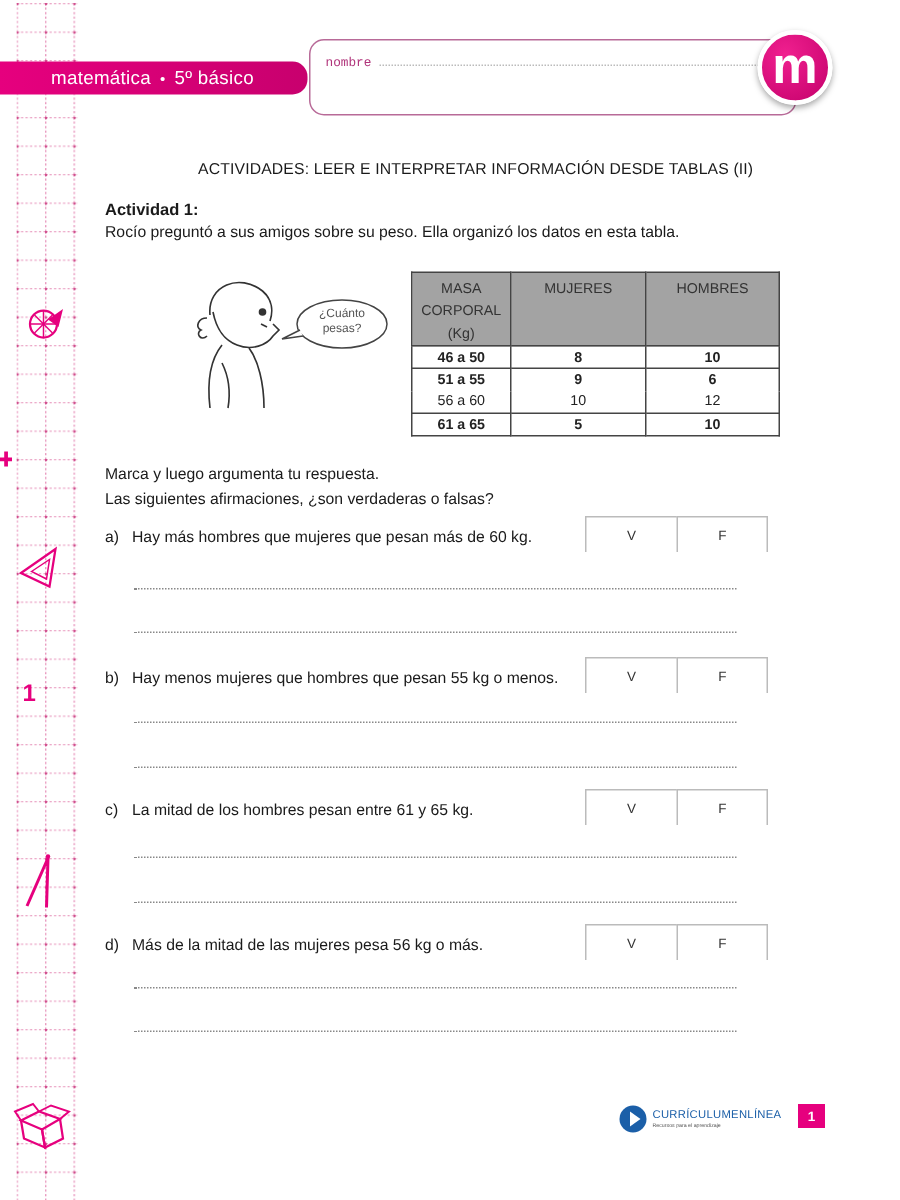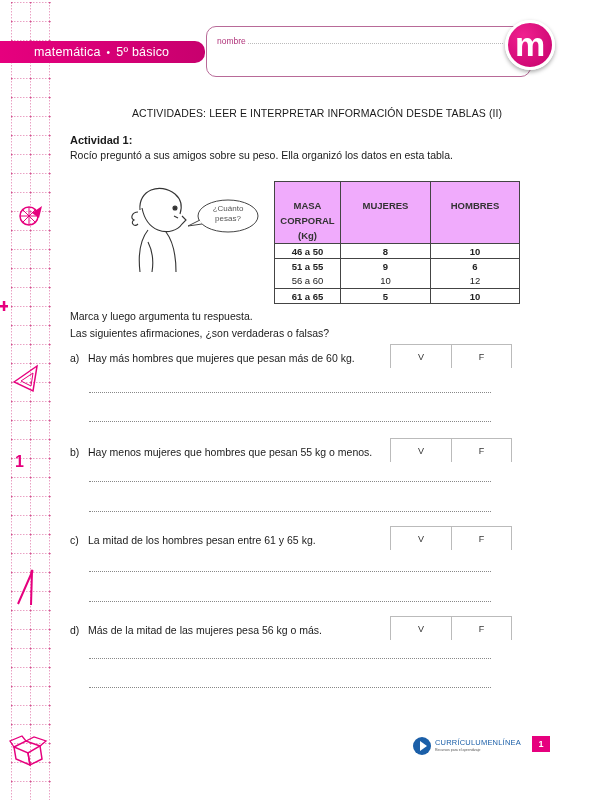--- a/index.html
+++ b/index.html
@@ -22,21 +22,21 @@
     color: #ffffff; font-size: 12.5px; line-height: 22px; padding-left: 34px;
     letter-spacing: 0.2px;
   }
   .subject-band .dot { margin: 0 6px; font-size: 10px; }
 
   .student-box {
     position: absolute; left: 206px; top: 26px; width: 325px; height: 51px;
     border: 1px solid #b86a98; border-radius: 10px;
   }
   .student-box .row { position: absolute; left: 10px; font-size: 8.5px; color: #b0337a; }
-  .student-box .row1 { top: 9px; width: 300px; }
+  .student-box .row1 { top: 9px; width: 300px; font-family: Liberation Mono, monospace; }
   .student-box .row2 { top: 30px; width: 300px; }
   .dots { display: inline-block; border-bottom: 1px dotted #bbb; height: 8px; vertical-align: baseline; }
 
   .m-logo {
     position: absolute; left: 505px; top: 20px; width: 50px; height: 50px;
     border-radius: 50%; background: radial-gradient(circle at 35% 30%, #f0208f, #c4006b);
     border: 3px solid #ffffff; box-shadow: 0 2px 4px rgba(0,0,0,0.35);
     color: #fff; font-weight: bold; font-size: 34px; text-align: center; line-height: 42px;
   }
 
@@ -49,22 +49,22 @@
 
   
   .illustration { position: absolute; left: 130px; top: 180px; width: 140px; height: 95px; }
 
   
   table.data {
     position: absolute; left: 274px; top: 181px; width: 246px;
     border-collapse: collapse; font-size: 9.5px; text-align: center;
   }
   table.data th {
-    background: #f0abfc; font-weight: bold; color: #333;
-    border: 1px solid #444; vertical-align: top; padding-top: 16px;
+    background: #a3a3a3; font-weight: normal; color: #333;
+    border: 1px solid #444; vertical-align: top; padding-top: 3px;
     height: 48px; line-height: 15px;
   }
   table.data td { border-left: 1px solid #444; border-right: 1px solid #444; height: 15px; color: #222; }
   table.data tr.b-top td { border-top: 1px solid #444; font-weight: bold; }
   table.data tr.b-bot td { border-bottom: 1px solid #444; }
   table.data th.c1 { width: 66px; }
   table.data th.c2 { width: 90px; }
 
   .instructions { position: absolute; left: 70px; top: 308px; font-size: 10.5px; line-height: 17px; }
 

